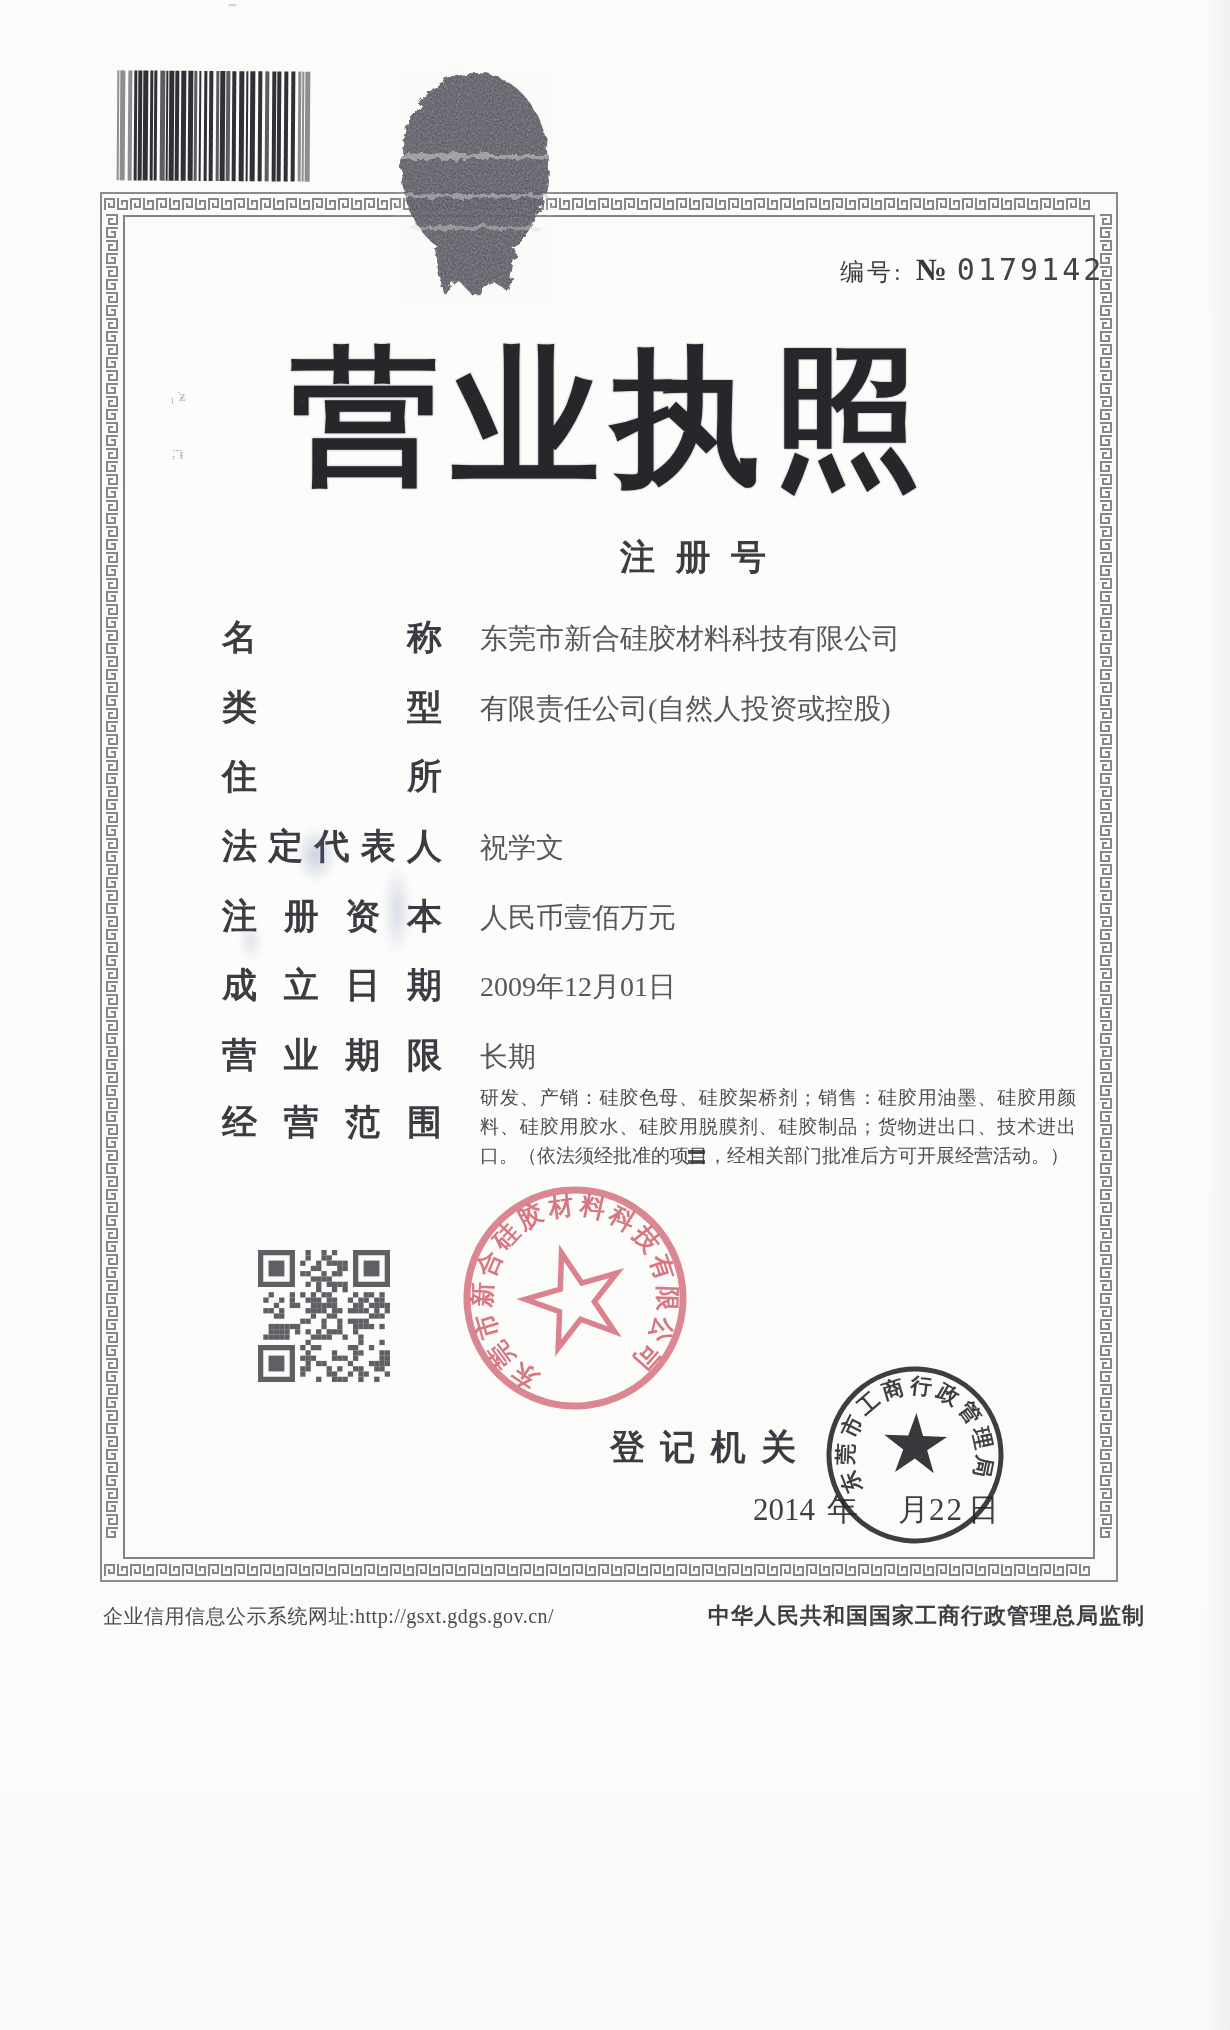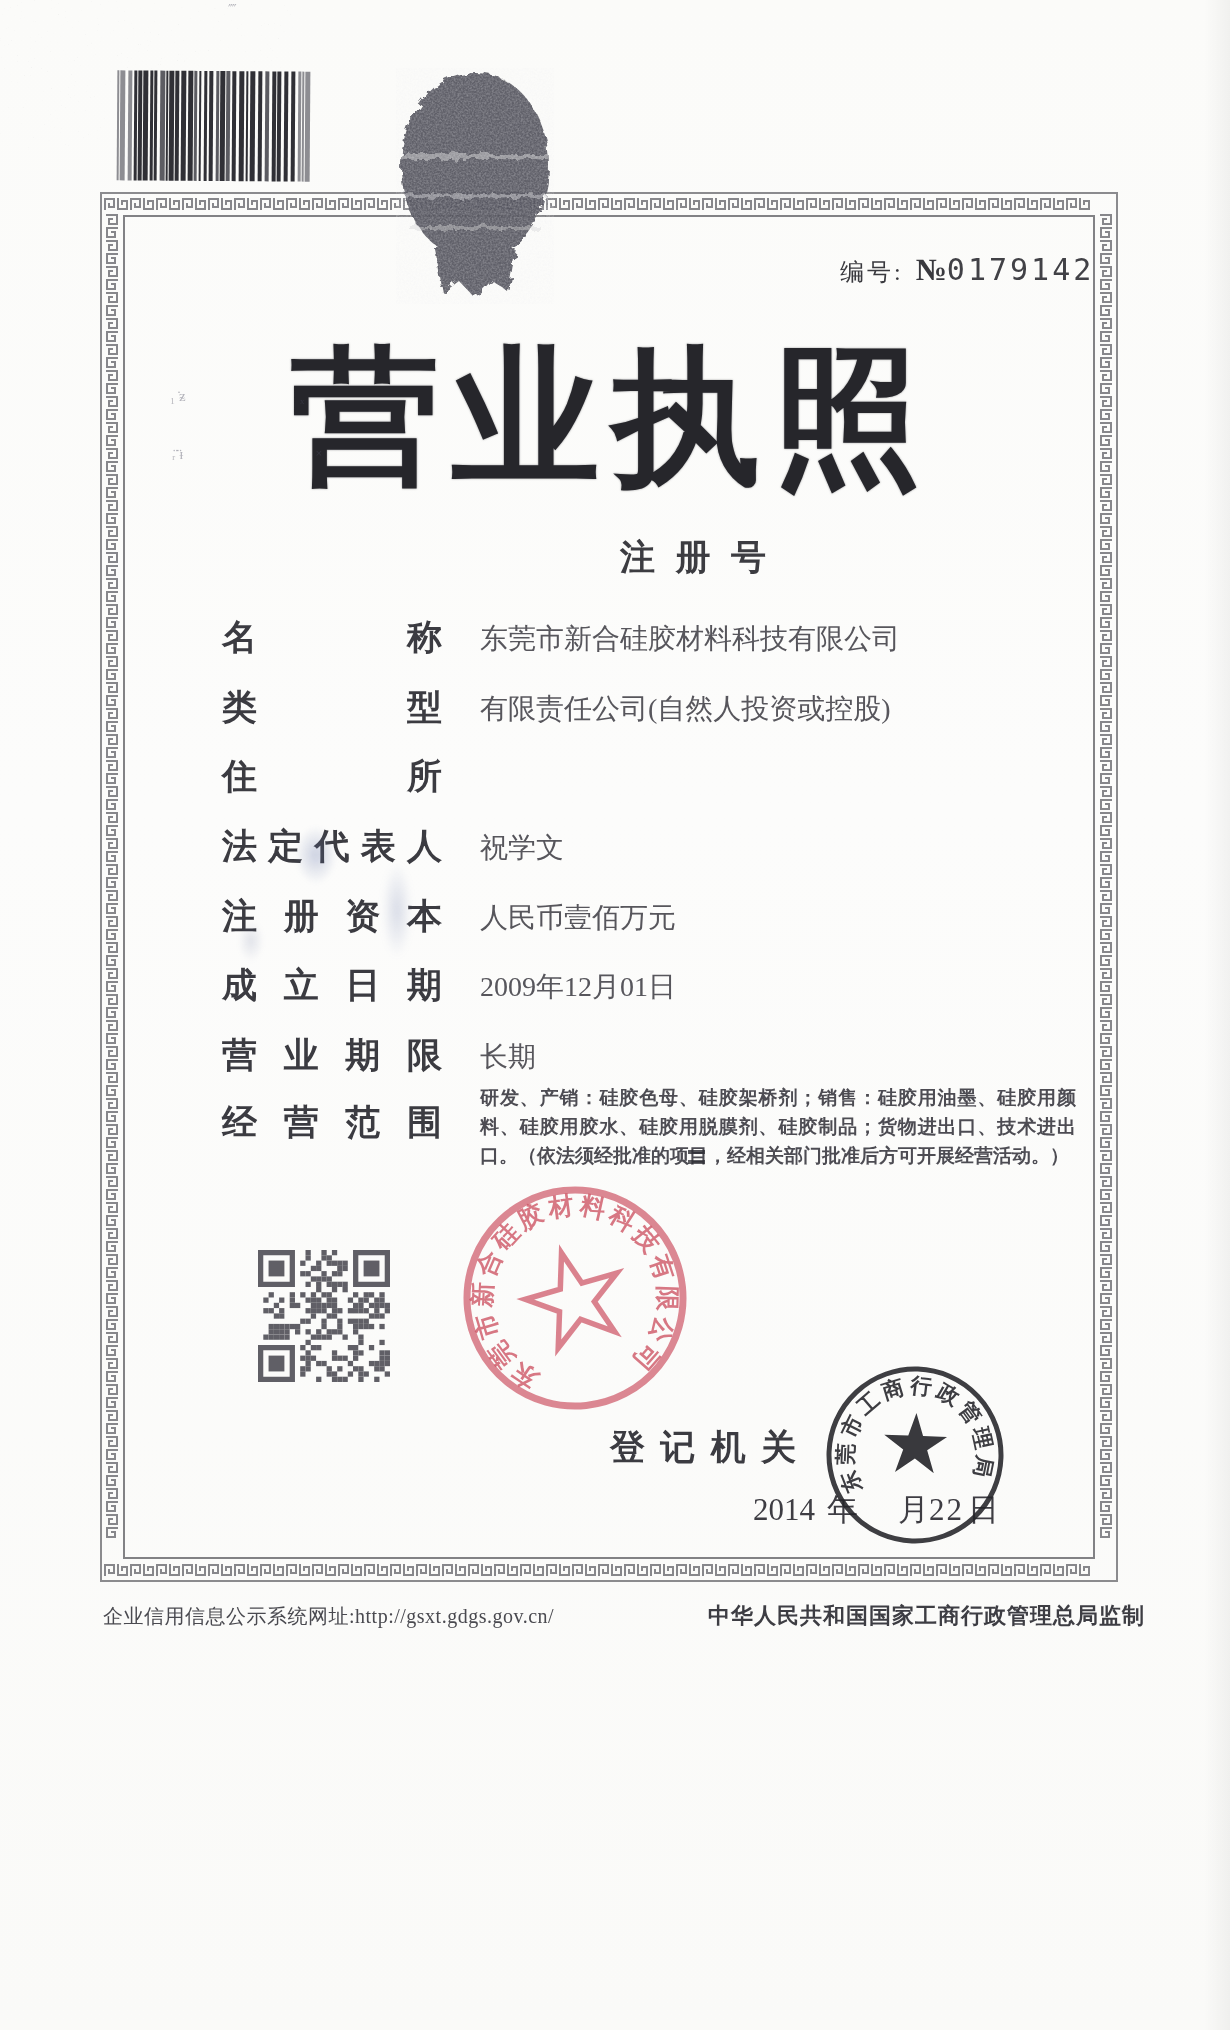--- a/index.html
+++ b/index.html
@@ -16,34 +16,34 @@
   .mstrip.bottom{left:3px;bottom:3px;width:1012px;height:18px;}
   .mstrip.left{left:3px;top:21px;width:18px;height:1348px;}
   .mstrip.right{right:3px;top:21px;width:18px;height:1348px;}
   
   .barcode{position:absolute;left:117px;top:71px;width:194px;height:110px;z-index:2;transform:rotate(.4deg);}
   .barcode div{position:absolute;top:0;height:100%;}
   .emblem{position:absolute;left:396px;top:68px;width:158px;height:236px;z-index:3;}
   .serial{position:absolute;left:840px;top:252px;z-index:2;display:flex;align-items:baseline;color:#39393e;white-space:nowrap;}
   .serial .s-label{font-size:24px;letter-spacing:3px;}
   .serial .s-no{font-size:31px;font-weight:700;margin-left:12px;font-family:"Liberation Serif",serif;}
-  .serial .s-num{font-size:30px;letter-spacing:3px;font-family:"DejaVu Sans Mono","Liberation Mono",monospace;color:#414146;}
+  .serial .s-num{font-size:30px;margin-left:10px;letter-spacing:3px;font-family:"DejaVu Sans Mono","Liberation Mono",monospace;color:#414146;}
   .title{position:absolute;left:291px;top:336px;width:630px;display:flex;justify-content:space-between;
          font-family:"Liberation Sans","DejaVu Sans",sans-serif;font-weight:900;font-size:148px;line-height:1.1;
          color:#26262b;z-index:2;text-shadow:0 0 2px rgba(50,50,55,.55);}
   .regno{position:absolute;left:620px;top:534px;display:flex;align-items:baseline;z-index:2;}
   .regno .r-label{width:146px;display:flex;justify-content:space-between;font-size:35px;font-weight:600;color:#3c3c41;}
   .regno .r-val{margin-left:26px;font-size:34px;letter-spacing:1.5px;color:#4b4a50;}
   
   .fields{position:absolute;left:0;top:0;width:100%;height:100%;z-index:2;}
   .field-row{position:absolute;left:222px;width:880px;height:42px;}
   .field-label{position:absolute;left:0;top:0;width:220px;display:flex;justify-content:space-between;
                font-size:35px;font-weight:600;color:#3b3b41;}
   .field-value{position:absolute;left:258px;top:6px;font-size:28px;color:#57565c;white-space:nowrap;}
-  .field-value.scope{top:-16px;width:596px;white-space:normal;font-size:19px;line-height:29px;color:#4d4c53;text-align:justify;font-weight:bold;}
+  .field-value.scope{top:-16px;width:596px;white-space:normal;font-size:19px;line-height:29px;color:#4d4c53;text-align:justify;}
   
   .qr{position:absolute;left:258px;top:1250px;width:132px;height:132px;z-index:2;opacity:.88;}
   .registrar{position:absolute;left:610px;top:1424px;width:186px;display:flex;justify-content:space-between;
              font-size:35px;font-weight:600;color:#3b3b41;z-index:2;}
   .date-row{position:absolute;left:753px;top:1489px;font-size:31px;color:#3e3d43;z-index:2;white-space:nowrap;}
   .date-row .yu{margin-left:12px;}.date-row .mu{margin-left:40px;}
   .date-row .dd{letter-spacing:2px;}.date-row .du{margin-left:4px;}
   .red-seal{position:absolute;left:430px;top:1153px;width:290px;height:290px;z-index:4;transform:rotate(-6deg);}
   .black-seal{position:absolute;left:820px;top:1360px;width:190px;height:190px;z-index:5;transform:rotate(2deg);}
   

